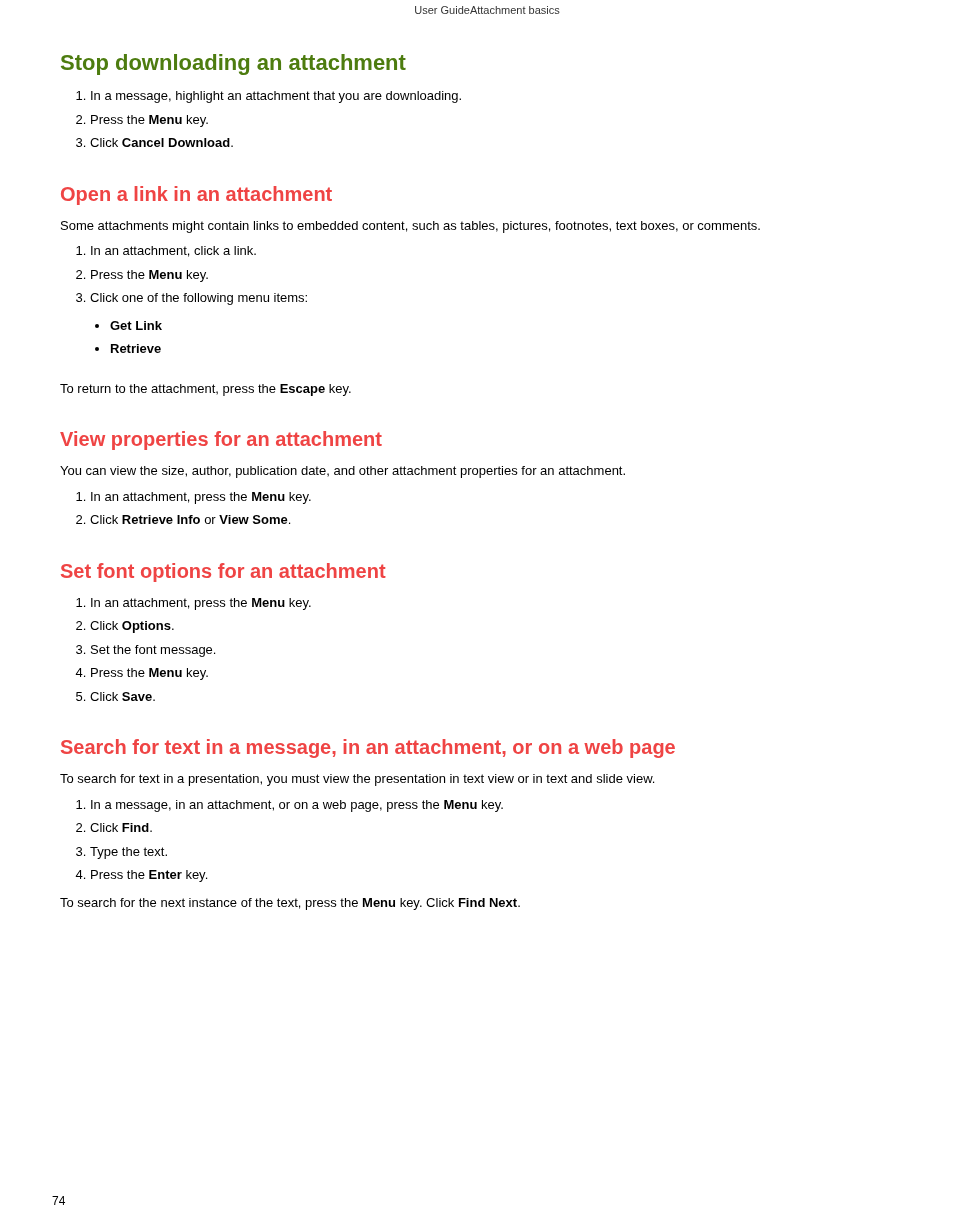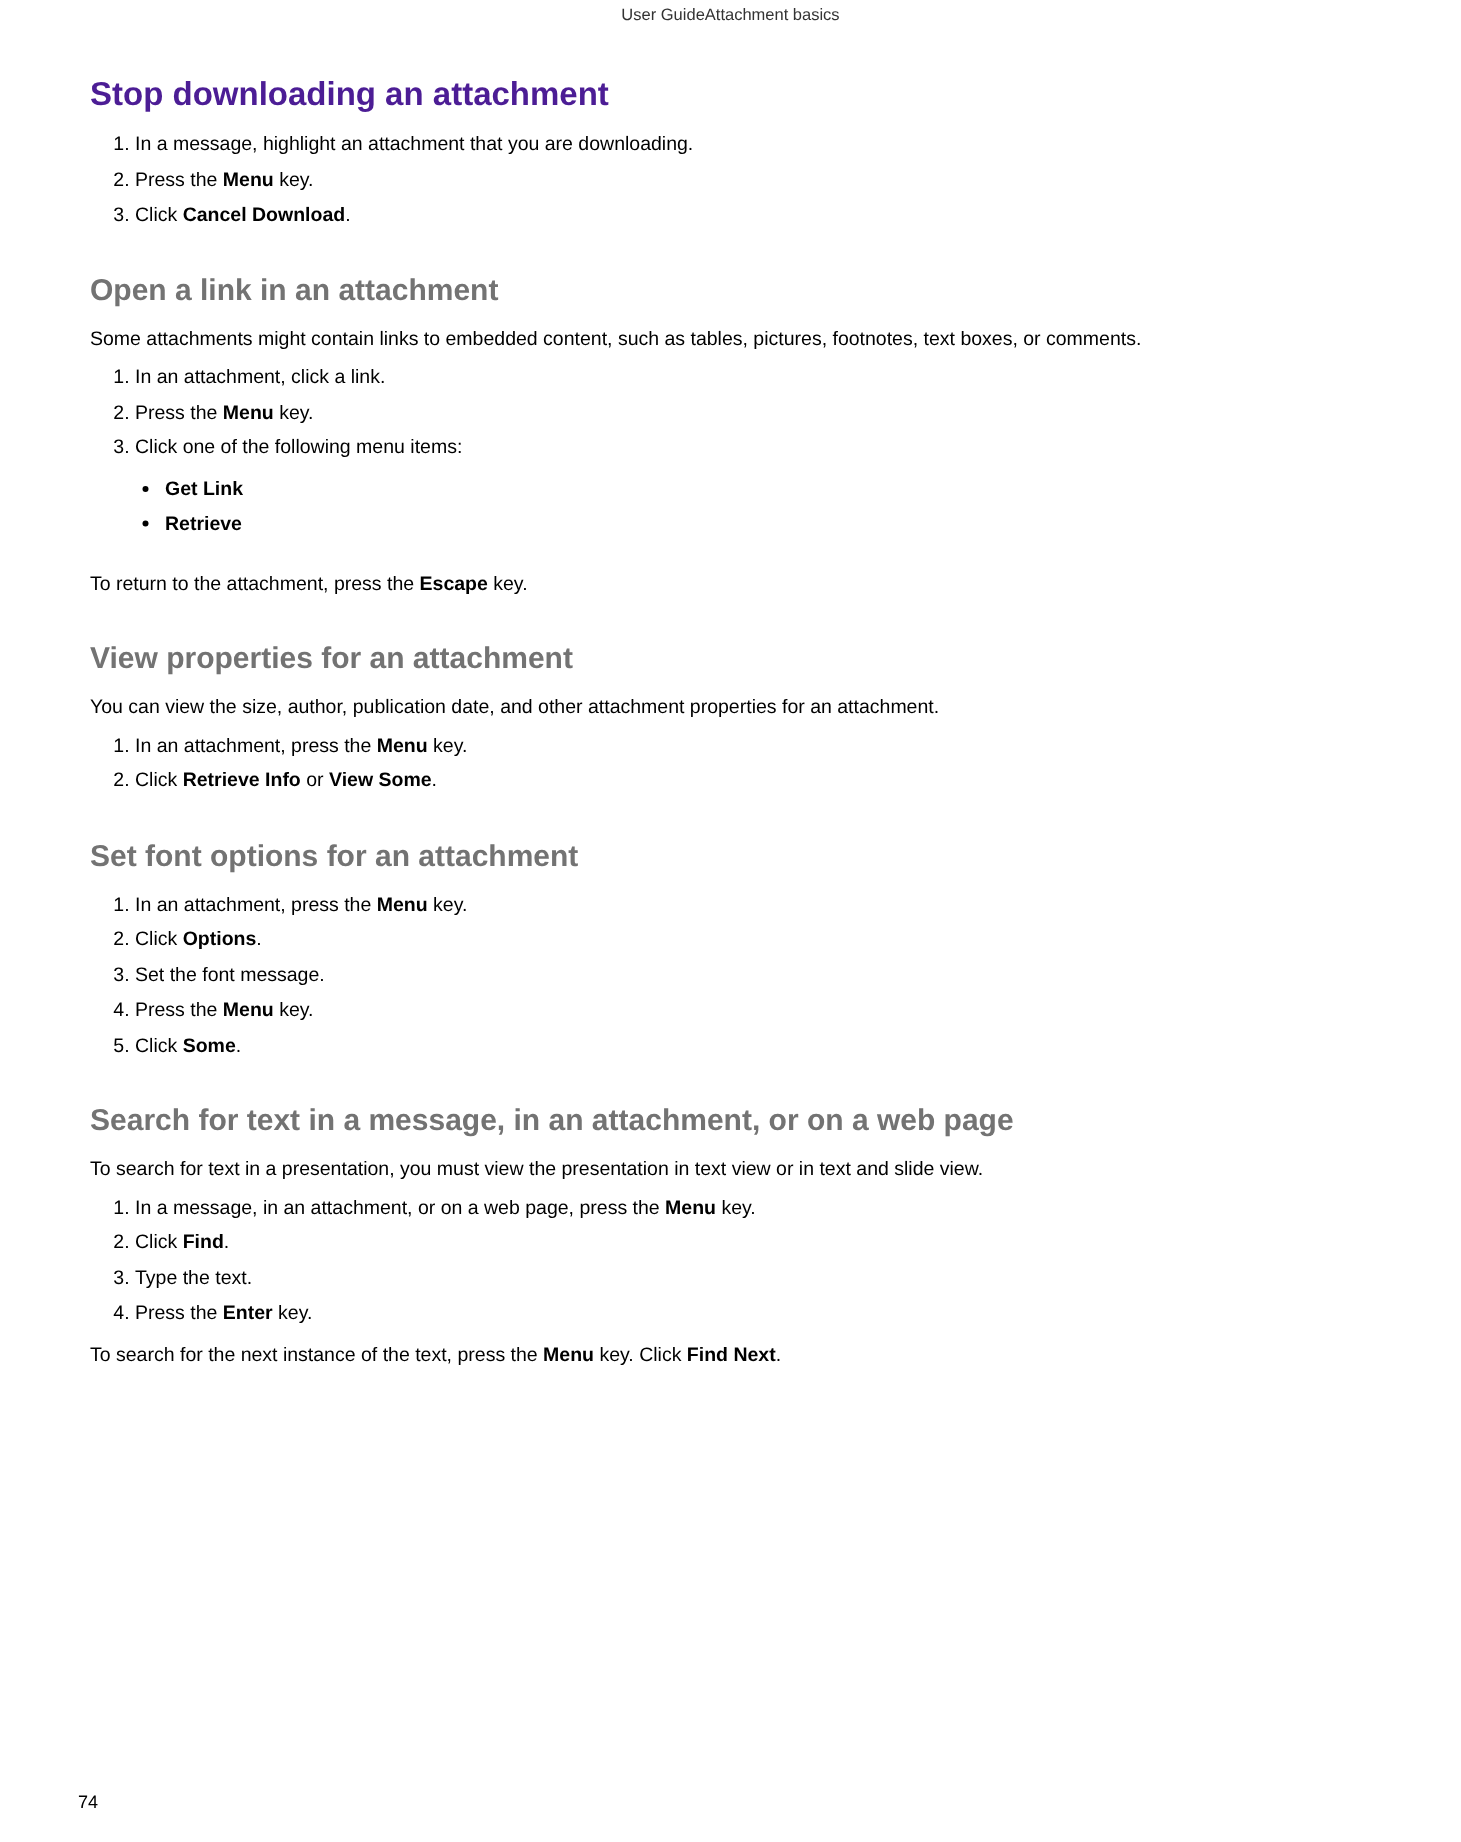--- a/index.html
+++ b/index.html
@@ -34,29 +34,29 @@
 
     .section {
       margin-bottom: 30px;
     }
 
     h1 {
       font-size: 22px;
       font-weight: bold;
       font-family: Arial, Helvetica, sans-serif;
       margin-bottom: 10px;
-      color: #4c1d95;
+      color: #4d7c0f;
     }
 
     h2 {
       font-size: 20px;
       font-weight: bold;
       font-family: Arial, Helvetica, sans-serif;
       margin-bottom: 10px;
-      color: #737373;
+      color: #ef4444;
     }
 
     p {
       font-size: 13px;
       margin-bottom: 6px;
       line-height: 1.5;
     }
 
     ol {
       margin-left: 30px;
@@ -135,21 +135,21 @@
     </ol>
   </div>
 
   <div class="section">
     <h2>Set font options for an attachment</h2>
     <ol>
       <li>In an attachment, press the <span class="bold">Menu</span> key.</li>
       <li>Click <span class="bold">Options</span>.</li>
       <li>Set the font message.</li>
       <li>Press the <span class="bold">Menu</span> key.</li>
-      <li>Click <span class="bold">Some</span>.</li>
+      <li>Click <span class="bold">Save</span>.</li>
     </ol>
   </div>
 
   <div class="section">
     <h2>Search for text in a message, in an attachment, or on a web page</h2>
     <p>To search for text in a presentation, you must view the presentation in text view or in text and slide view.</p>
     <ol>
       <li>In a message, in an attachment, or on a web page, press the <span class="bold">Menu</span> key.</li>
       <li>Click <span class="bold">Find</span>.</li>
       <li>Type the text.</li>

